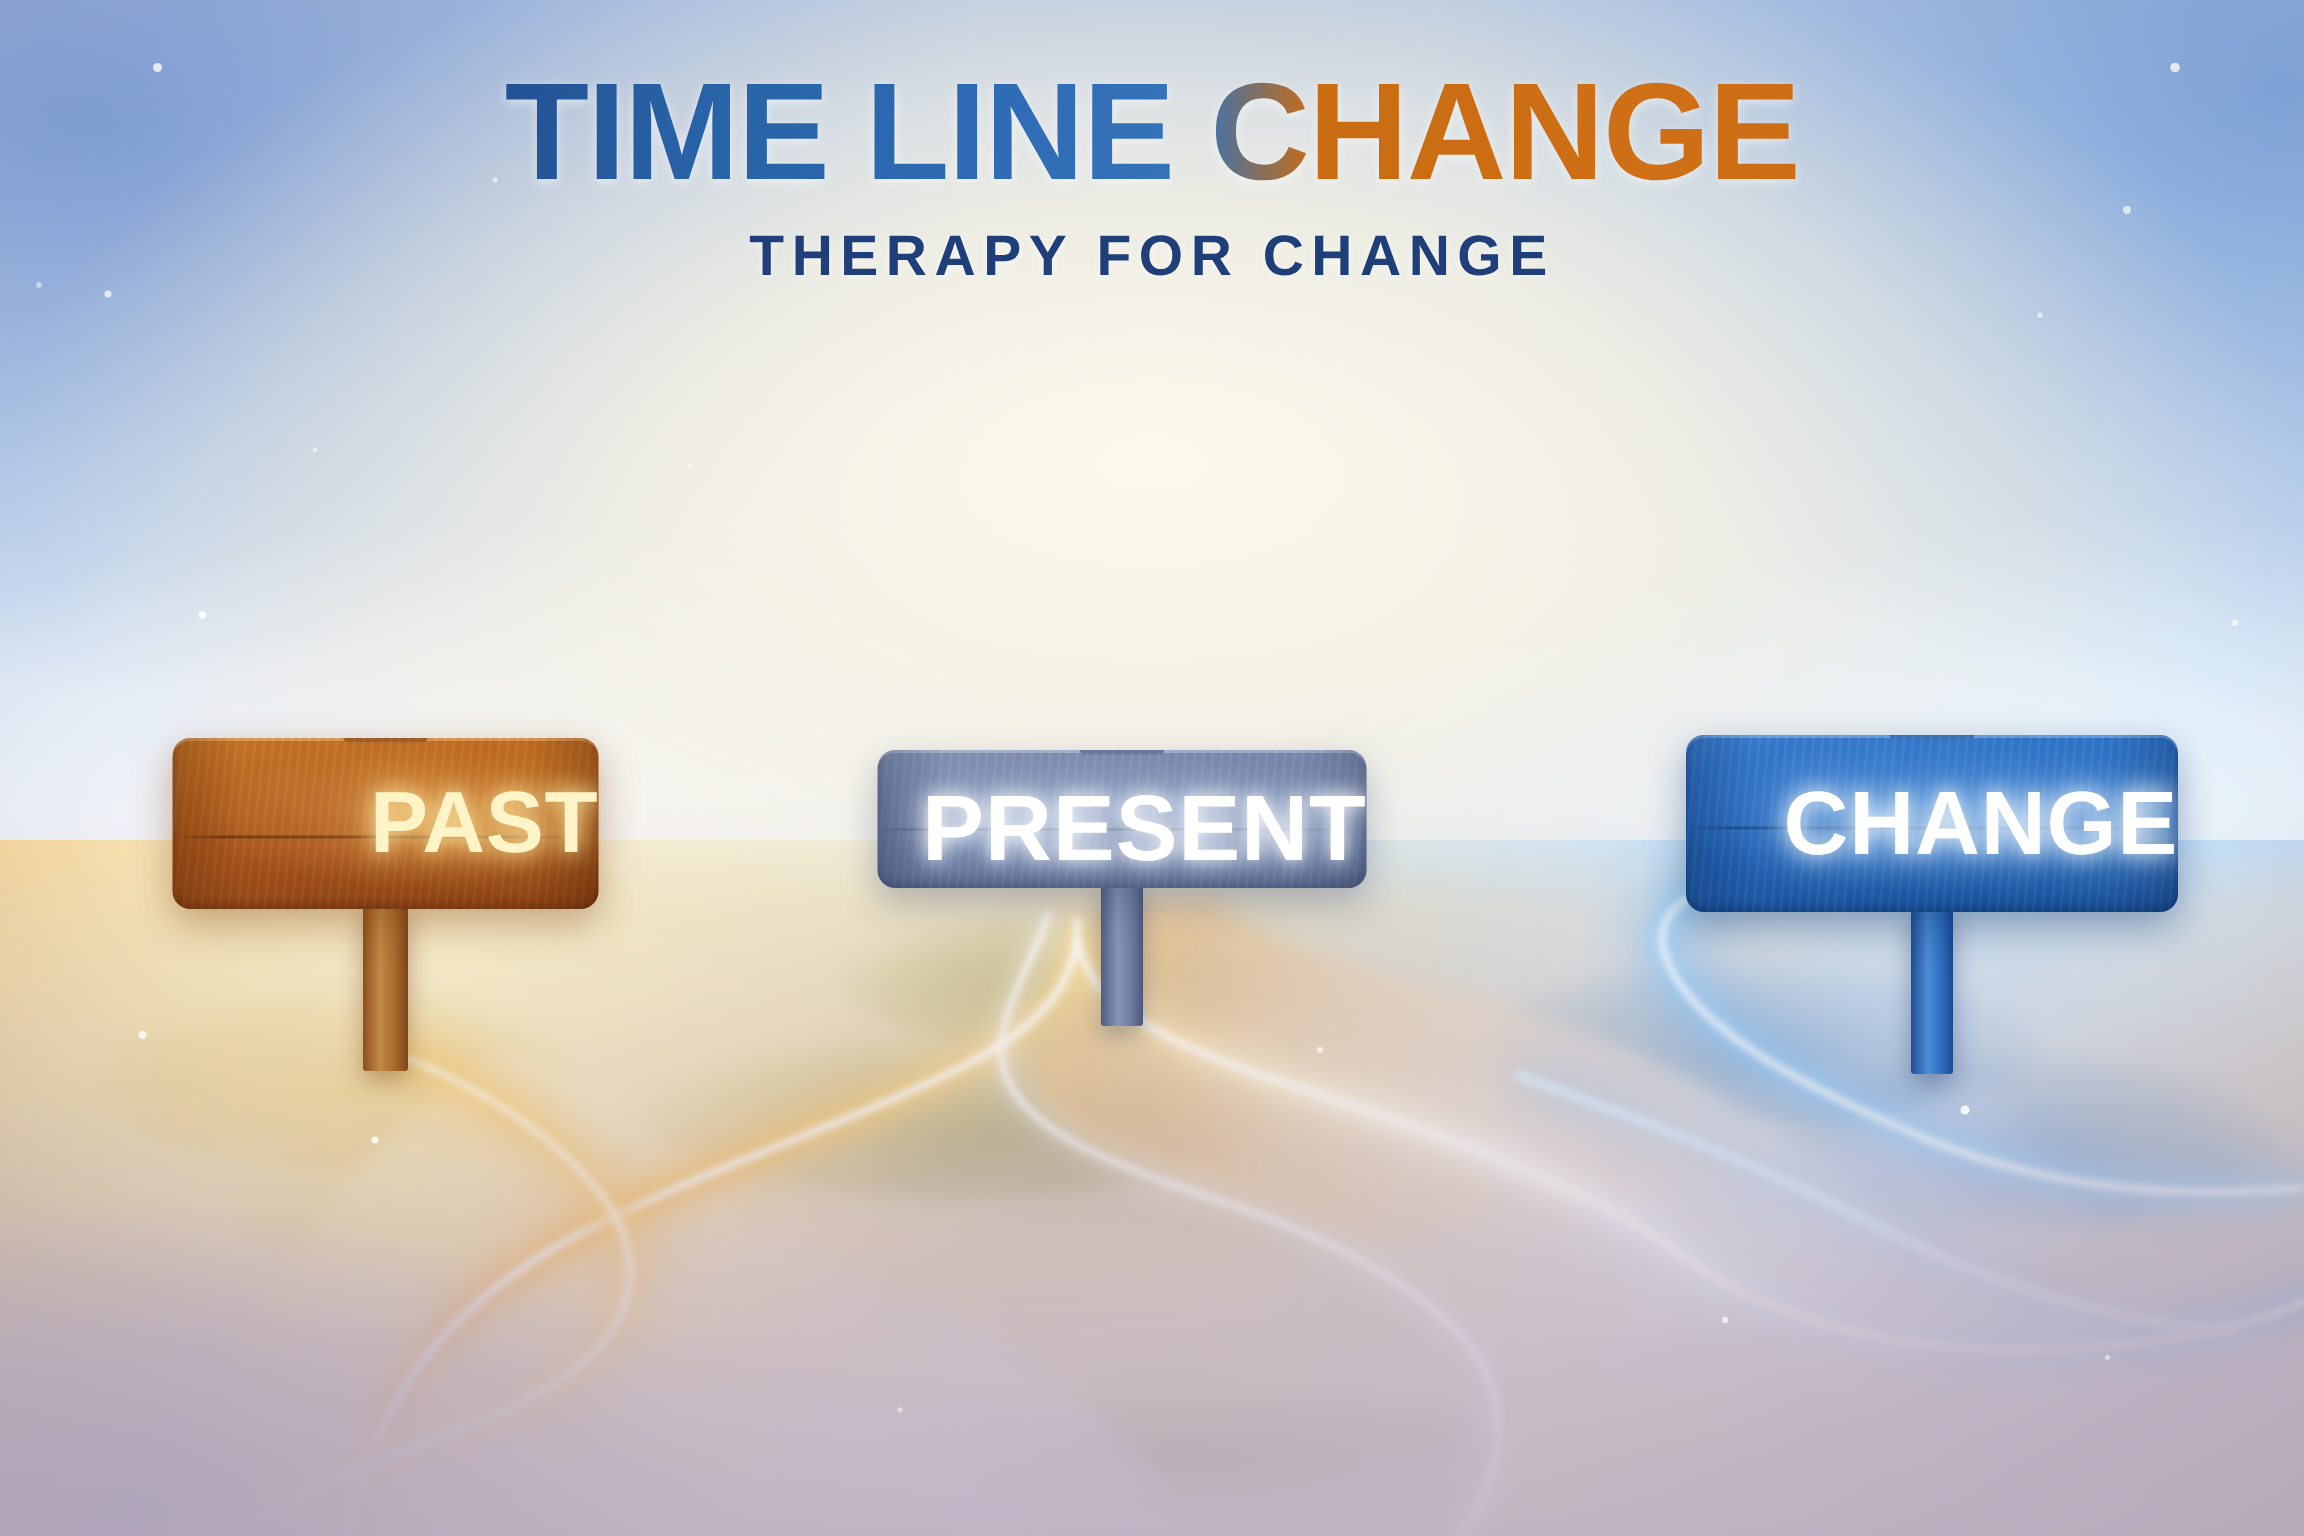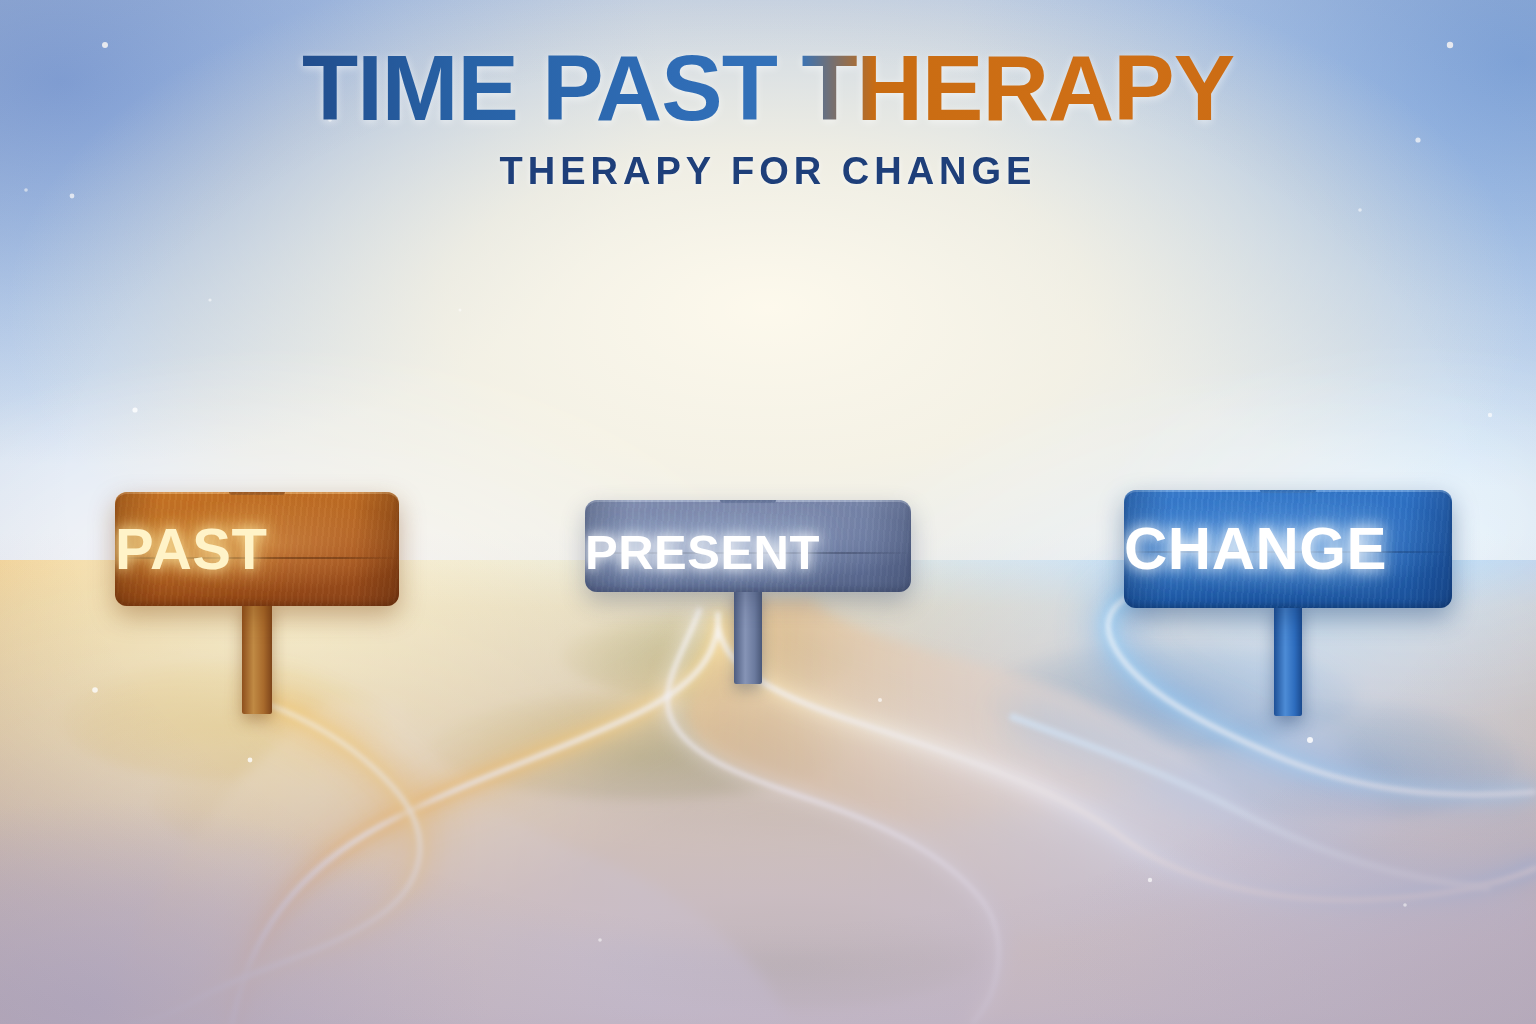--- a/index.html
+++ b/index.html
@@ -91,21 +91,21 @@
     position:absolute;left:50%;transform:translateX(-50%);
     border-radius:2px;
   }
   .sign-top-tab{
     position:absolute;left:50%;transform:translateX(-50%);
     width:56px;height:16px;border-radius:3px;top:-13px;
   }
   .sign-board{
     position:relative;width:100%;height:100%;
     border-radius:12px;
-    display:flex;align-items:center;justify-content:flex-start;
+    display:flex;align-items:center;justify-content:flex-end;
     overflow:hidden;
   }
   .sign-text{
     position:relative;z-index:4;
     font-weight:bold;letter-spacing:.5px;
     white-space:nowrap;line-height:1;
   }
   .plank-seam{
     position:absolute;height:2px;left:0;right:0;z-index:3;opacity:.55;
   }
@@ -151,21 +151,21 @@
       inset 0 2px 0 rgba(225,234,250,.40),
       inset 0 -3px 6px rgba(48,58,86,.42);
   }
   #sign-present .board-shade{
     background:
       radial-gradient(ellipse 72% 62% at 52% 46%, rgba(220,232,255,.22) 0%, rgba(220,232,255,0) 72%),
       linear-gradient(90deg, rgba(50,60,90,.32) 0%, rgba(50,60,90,0) 14%, rgba(50,60,90,0) 86%, rgba(44,54,84,.26) 100%),
       repeating-linear-gradient(95deg, rgba(230,238,255,.04) 0px, rgba(230,238,255,.04) 2px, rgba(60,72,104,.045) 2px, rgba(60,72,104,.045) 6px);
   }
   #sign-present .sign-text{
-    font-size:49px;color:#ffffff;
+    font-size:62px;color:#ffffff;
     text-shadow:0 0 12px rgba(255,255,255,.95),0 0 26px rgba(222,238,255,.8),0 0 48px rgba(190,220,255,.55);
     margin-top:13px;
   }
   #sign-present .plank-seam{top:56%;background:linear-gradient(90deg,rgba(34,42,66,0),rgba(34,42,66,.75) 10%,rgba(34,42,66,.6) 82%,rgba(34,42,66,0));}
   #sign-present .sign-post{
     top:88px;width:28px;height:96px;
     background:linear-gradient(90deg,#4e5d80,#8694b6 40%,#6b7a9e 74%,#4a5878);
     box-shadow:0 6px 14px rgba(56,68,98,.35);
   }
   #sign-present .sign-top-tab{background:linear-gradient(180deg,#4b5a7c,#6d7c9f);}
@@ -398,18 +398,18 @@
     <div class="sign-post"></div>
     <div class="sign-board">
       <div class="sign-top-tab"></div>
       <div class="board-shade"></div>
       <div class="plank-seam"></div>
       <span class="sign-text">CHANGE</span>
     </div>
   </div>
 
   <div id="title-block">
-    <h1 id="main-title">TIME PAST THERAPY</h1>
+    <h1 id="main-title">TIME LINE CHANGE</h1>
     <div id="subtitle">THERAPY FOR CHANGE</div>
   </div>
 
   <div class="layer" id="vignette"></div>
 </div>
 
 </body></html>

